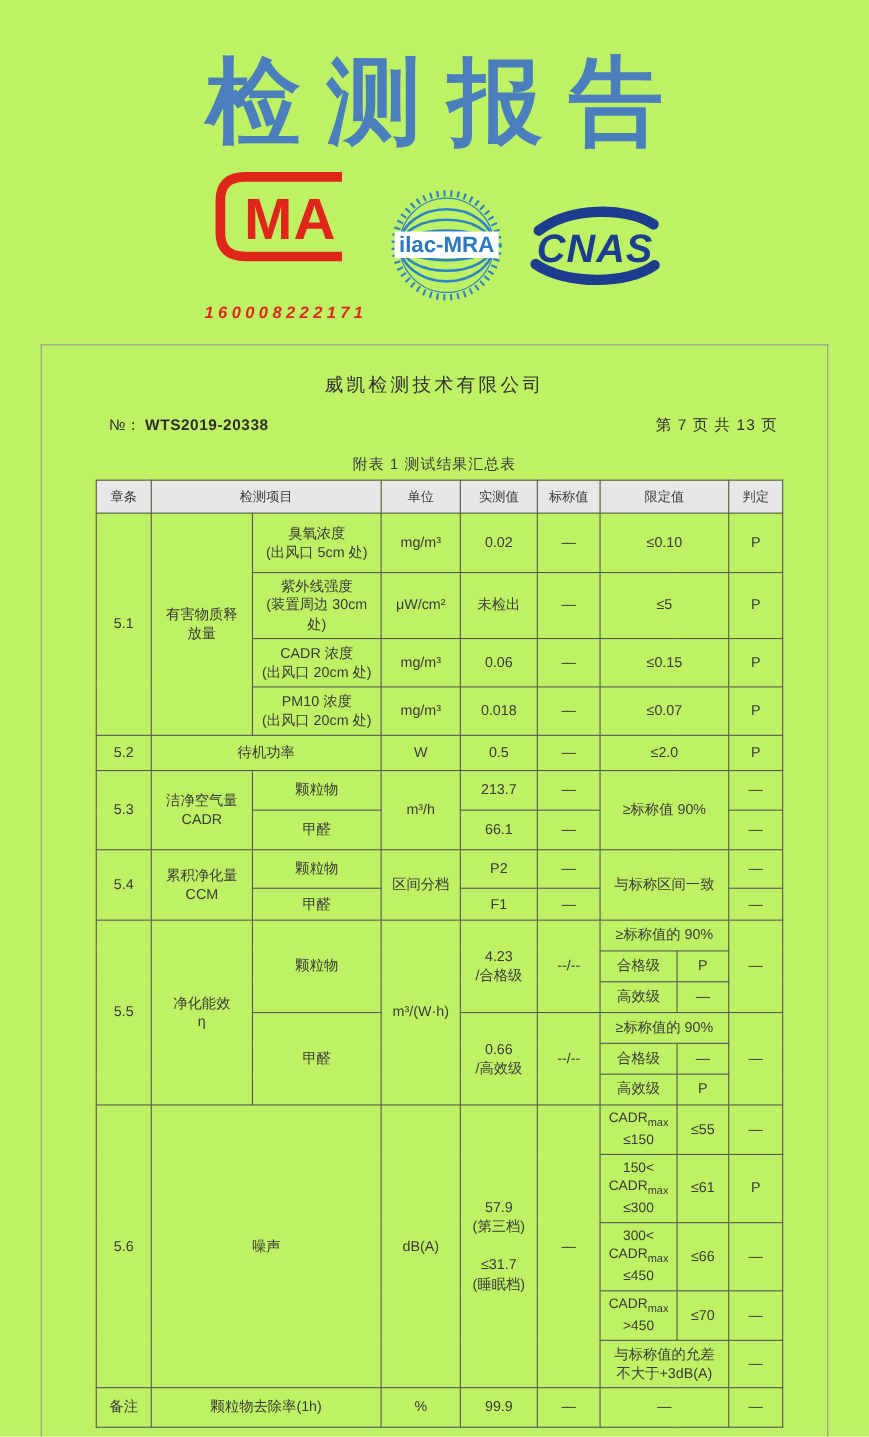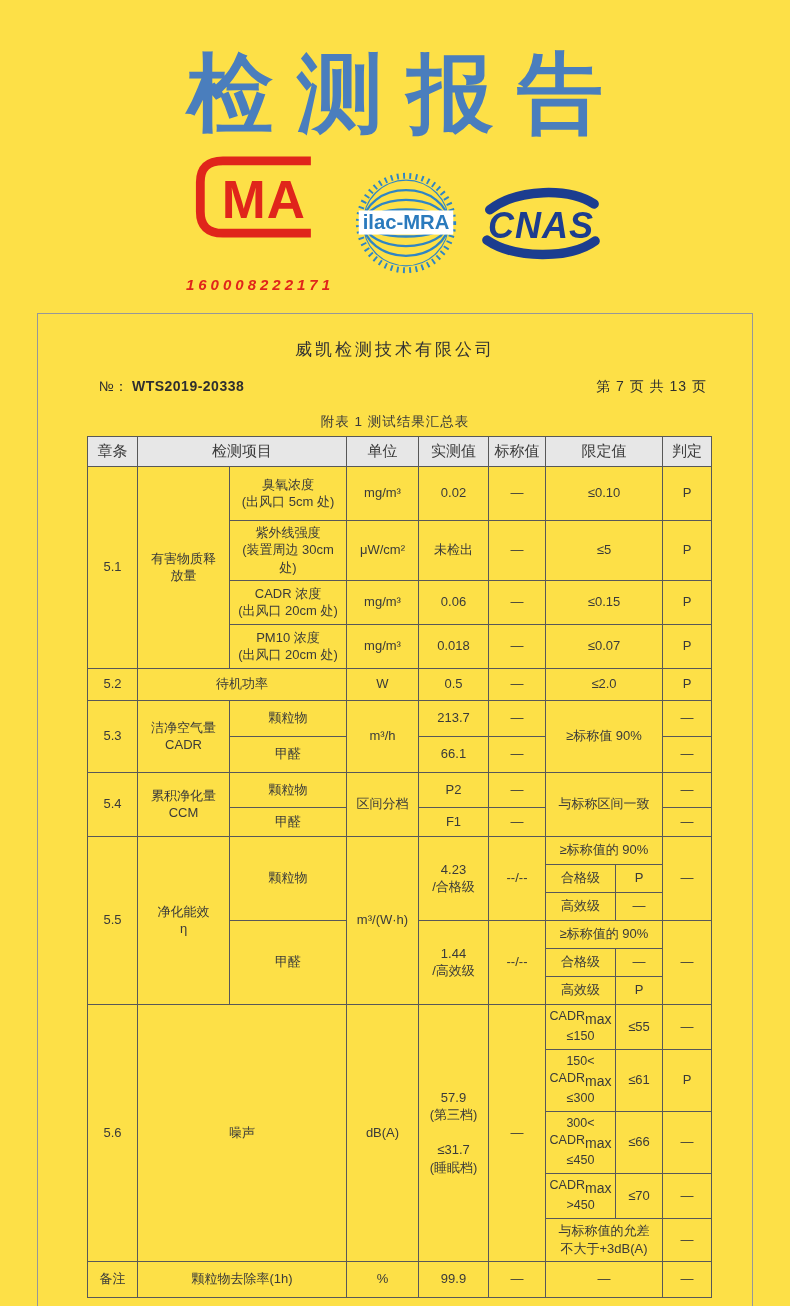--- a/index.html
+++ b/index.html
@@ -1,17 +1,17 @@
 <!DOCTYPE html>
 <html><head>
 <meta charset="utf-8">
 <style>
   * { margin:0; padding:0; box-sizing:border-box; }
   body { background:#ffffff; font-family:"Liberation Sans","DejaVu Sans",sans-serif; }
-  .page { width:790px; height:1306px; background:#fde047; overflow:hidden; position:relative; }
+  .page { width:790px; height:1306px; background:#bef264; overflow:hidden; position:relative; }
 
   
   .report-title {
     margin-top:46px; text-align:center;
     font-size:86px; font-weight:800; color:#4a7ebd;
     letter-spacing:24px; padding-left:24px; line-height:1.1;
     font-family:"Liberation Sans",sans-serif;
   }
 
   
@@ -33,24 +33,24 @@
   .report-no { font-weight:600; letter-spacing:0.5px; }
   .page-info { letter-spacing:1px; }
   .table-caption { text-align:center; font-size:13.5px; margin-top:17px; letter-spacing:1px; }
 
   
   table.results { border-collapse:collapse; table-layout:fixed; margin:5px 0 0 49px; width:624px; font-size:13px; color:#3a3a3a; }
   .results td {
     border:1px solid #585858; text-align:center; vertical-align:middle;
     padding:2px 3px; line-height:1.35; overflow:hidden;
   }
-  .results thead td { background:#e7e7e7; height:30px; font-size:15px; }
+  .results thead td { background:#e7e7e7; height:30px; font-size:12px; }
   .ml { white-space:pre-line; }
   .cadr { font-size:12.5px; line-height:1.3; }
-  .cadr sub { font-size:14px; }
+  .cadr sub { font-size:10px; }
   .cadr-line:empty { display:none; }
 </style>
 </head>
 <body>
 
 <div class="page">
 
   <div class="report-title">检测报告</div>
 
   <div class="logo-row">
@@ -231,21 +231,21 @@
         <tr style="height:28px">
           <td>合格级</td>
           <td>P</td>
         </tr>
         <tr style="height:28px">
           <td>高效级</td>
           <td>—</td>
         </tr>
         <tr style="height:28px">
           <td rowspan="3">甲醛</td>
-          <td rowspan="3" class="ml">1.44
+          <td rowspan="3" class="ml">0.66
 /高效级</td>
           <td rowspan="3">--/--</td>
           <td colspan="2">≥标称值的 90%</td>
           <td rowspan="3">—</td>
         </tr>
         <tr style="height:28px">
           <td>合格级</td>
           <td>—</td>
         </tr>
         <tr style="height:28px">

